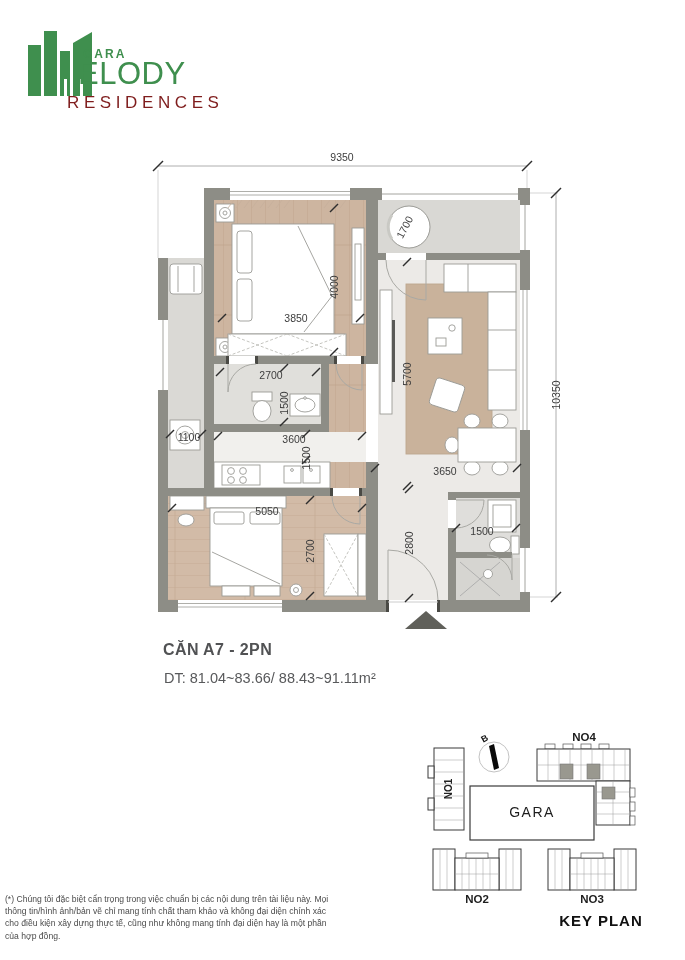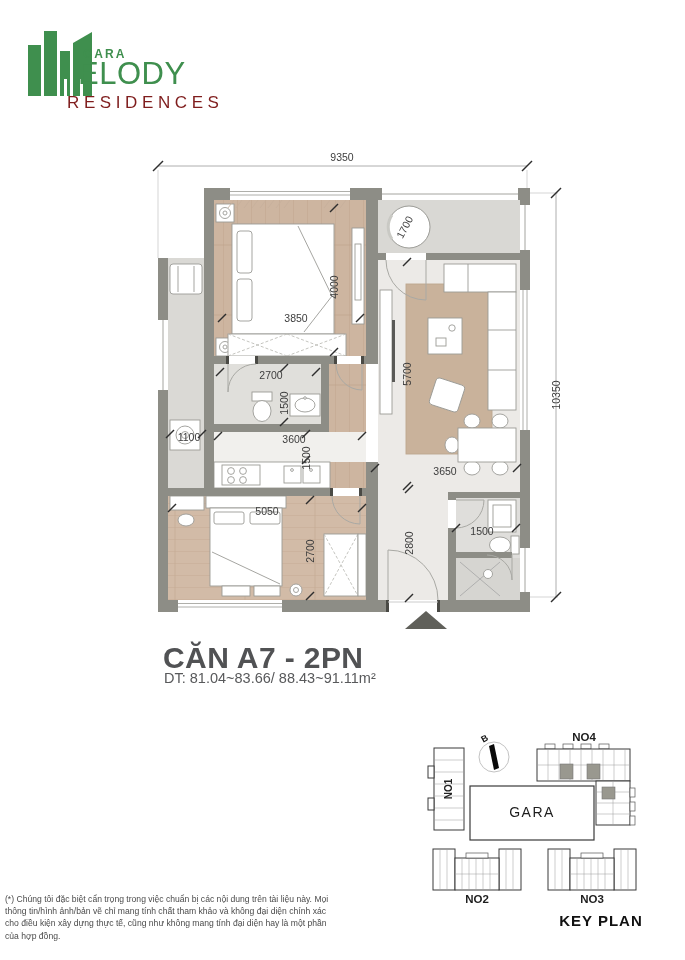--- a/index.html
+++ b/index.html
@@ -11,21 +11,21 @@
   .logo{position:absolute;left:28px;top:30px;width:180px;height:85px;}
   .logo .bars{position:absolute;left:0;top:1px;}
   .logo .hanoi{position:absolute;left:55px;top:17px;font-size:12px;font-weight:bold;
                letter-spacing:2px;color:#3f8f4e;}
   .logo .melody{position:absolute;left:50px;top:26px;font-size:31px;font-weight:normal;
                 letter-spacing:0.5px;color:#3f8f4e;}
   .logo .residences{position:absolute;left:0px;top:63px;font-size:17px;
                     letter-spacing:4.6px;color:#7f1d1d;margin-left:39px;}
 
   
-  .unit-title{position:absolute;left:163px;top:641px;font-size:30px;font-weight:bold;
+  .unit-title{position:absolute;left:163px;top:641px;font-size:16px;font-weight:bold;
               color:#515254;letter-spacing:0.4px;}
   .unit-area{position:absolute;left:164px;top:670px;font-size:14.5px;color:#58595b;}
 
   
   .footnote{position:absolute;left:5px;top:893px;width:336px;font-size:8.6px;
             line-height:1.42;color:#4b4b4b;}
 
   .plan-svg{position:absolute;left:0;top:0;}
 </style>
 </head>

